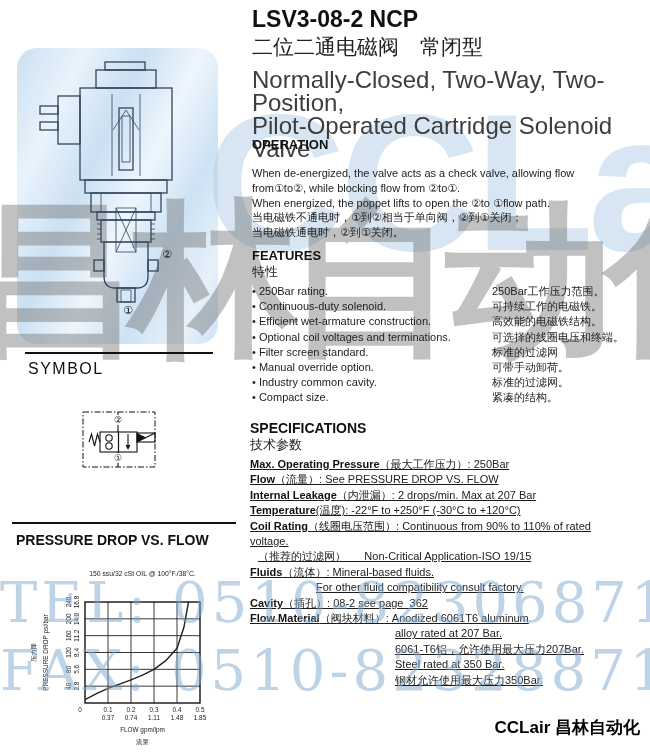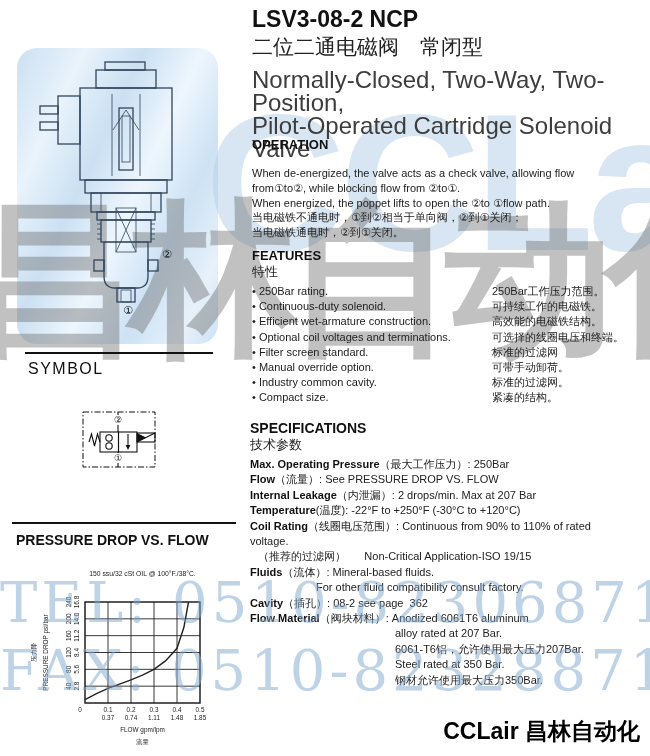--- a/index.html
+++ b/index.html
@@ -46,21 +46,21 @@
   .spec-ind2{padding-left:66px;}
   .spec-ind3{padding-left:145px;}
 
   .rule{position:absolute;background:#111;height:2px;z-index:1;}
   #rule-symbol{left:25px;top:352px;width:188px;}
   #rule-chart{left:12px;top:522px;width:224px;}
 
   #symbol-heading{left:28px;top:360px;font-size:16px;letter-spacing:1.5px;color:#111;}
   #chart-heading{left:16px;top:532px;font-size:14px;font-weight:bold;color:#111;}
 
-  #footer{left:330px;top:716px;width:310px;text-align:right;font-size:23px;font-weight:bold;color:#000;}
+  #footer{left:330px;top:716px;width:310px;text-align:right;font-size:17px;font-weight:bold;color:#000;}
 
   
   svg{position:absolute;z-index:1;overflow:visible;}
   .draw{stroke:#31465c;stroke-width:1.3;fill:none;stroke-linejoin:miter;}
   .draw-thin{stroke:#31465c;stroke-width:0.8;fill:none;}
   .sym{stroke:#111;stroke-width:1.1;fill:none;}
   .sym-dash{stroke:#111;stroke-width:1;fill:none;stroke-dasharray:6 2 1.5 2;}
   .port-label{font-size:11px;fill:#111;stroke:none;font-family:"DejaVu Sans",sans-serif;}
   .sym-port{font-size:9px;fill:#111;stroke:none;font-family:"DejaVu Sans",sans-serif;}
 
@@ -232,21 +232,21 @@
       <text x="118.5" y="20" class="ctitle">150 ssu/32 cSt OIL @ 100°F./38°C.</text>
       <text x="118.5" y="176" class="tick">FLOW gpm/lpm</text>
       <text x="118.5" y="188" class="tick">流量</text>
       <text x="24" y="96.5" class="tick" transform="rotate(-90 24 96.5)">PRESSURE DROP  psi/bar</text>
       <text x="12" y="96.5" class="tick" transform="rotate(-90 12 96.5)">压力降</text>
     </svg>
 
   <div id="specs" class="content">
     <div class="sec-heading">SPECIFICATIONS</div>
     <div class="sec-heading-zh">技术参数</div>
-    <div id="spec-rows" style="margin-top: 3px;">
+    <div id="spec-rows" style="margin-top: 3px; text-decoration: underline;">
         <div class="spec-row"><b>Max. Operating Pressure</b><span>（最大工作压力）:  250Bar</span></div>
         <div class="spec-row"><b>Flow</b><span>（流量）: See PRESSURE DROP VS. FLOW</span></div>
         <div class="spec-row"><b>Internal Leakage</b><span>（内泄漏）: 2 drops/min. Max at 207 Bar</span></div>
         <div class="spec-row"><b>Temperature</b><span>(温度): -22°F to +250°F (-30°C to +120°C)</span></div>
         <div class="spec-row"><b>Coil Rating</b><span>（线圈电压范围）: Continuous from 90% to 110% of rated</span></div>
         <div class="spec-row"><span>voltage.</span></div>
         <div class="spec-row spec-ind1"><span>（推荐的过滤网）&nbsp;&nbsp;&nbsp;&nbsp;&nbsp;&nbsp;Non-Critical Application-ISO 19/15</span></div>
         <div class="spec-row"><b>Fluids</b><span>（流体）: Mineral-based fluids.</span></div>
         <div class="spec-row spec-ind2"><span>For other fluid compatibility consult factory.</span></div>
         <div class="spec-row"><b>Cavity</b><span>（插孔）: 08-2 see page&nbsp;&nbsp;362</span></div>

